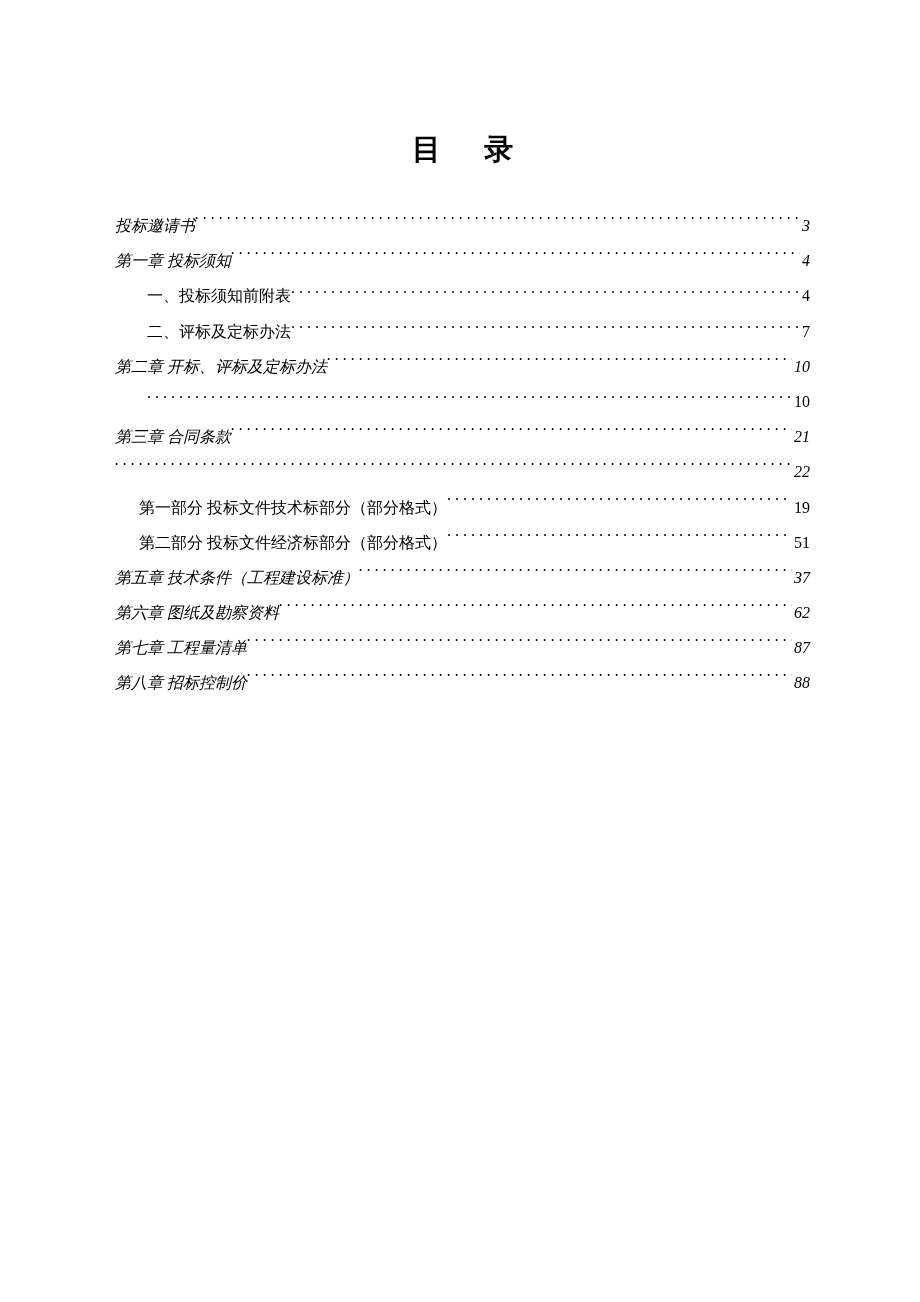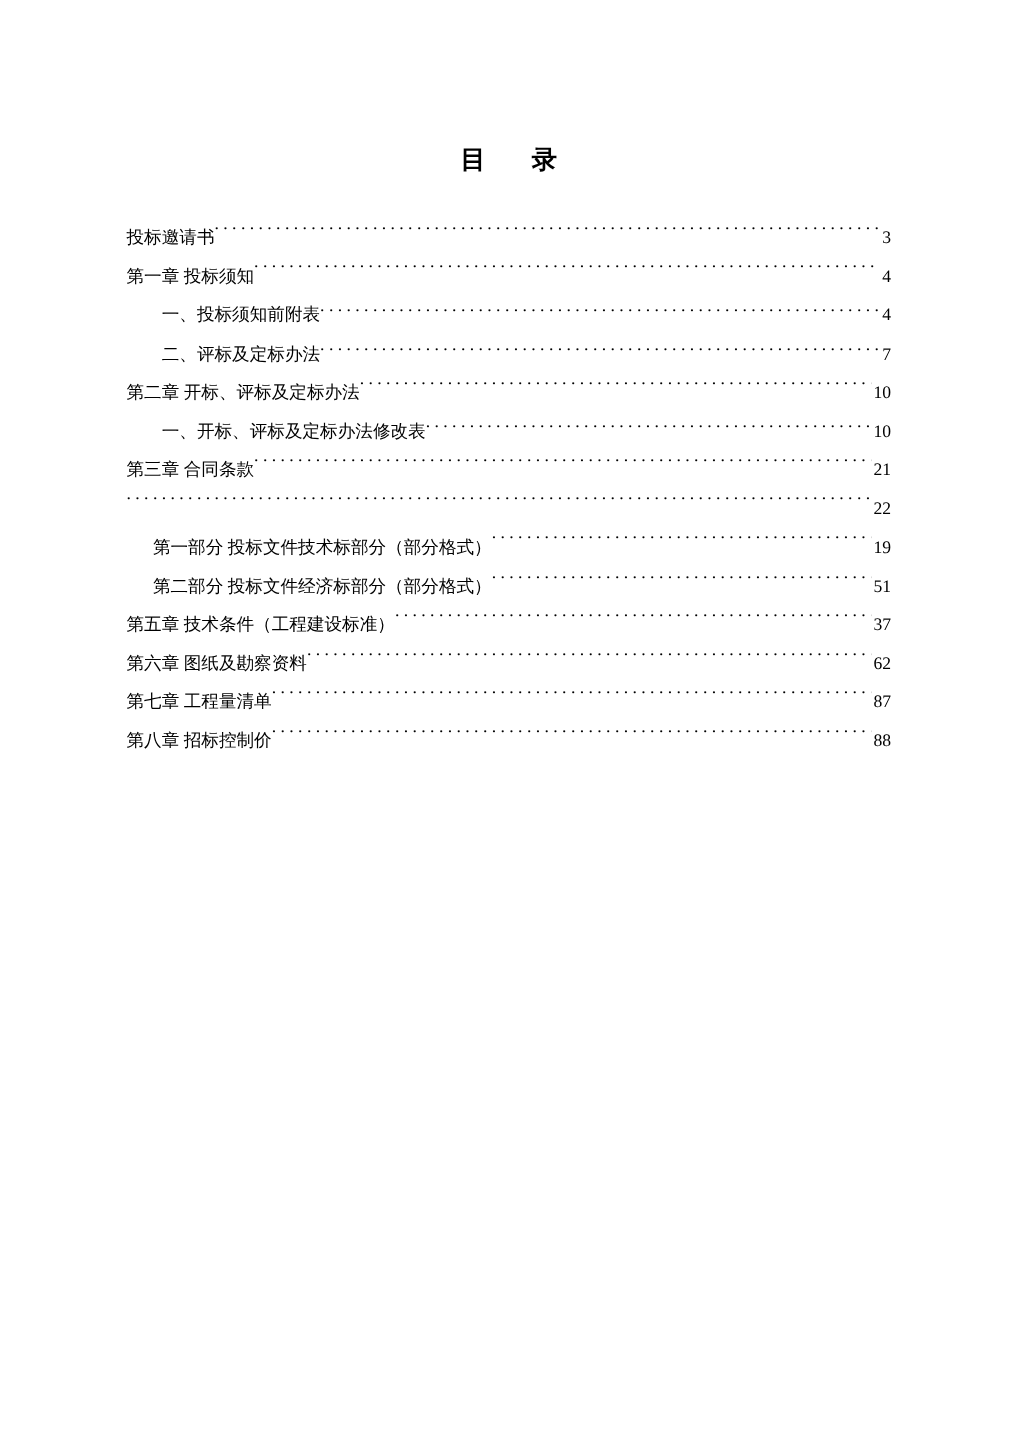--- a/index.html
+++ b/index.html
@@ -10,37 +10,37 @@
     body {
       background: #ffffff;
       font-family: "SimSun", "宋体", serif;
       width: 920px;
       height: 1302px;
       padding: 130px 110px 0 115px;
       color: #000000;
     }
     .title {
       text-align: center;
-      font-size: 23px;
+      font-size: 29px;
       font-weight: bold;
       letter-spacing: 18px;
       margin-bottom: 38px;
       padding-left: 18px;
     }
     .toc-container {
       width: 100%;
     }
     .toc-entry {
       display: flex;
       align-items: baseline;
       font-size: 16px;
       line-height: 2.2;
       white-space: nowrap;
     }
-    .indent-0 { padding-left: 0; }
+    .indent-0 { padding-left: 0; font-style: italic; }
     .indent-1 { padding-left: 32px; align-items: center; }
     .indent-part { padding-left: 24px; }
     .toc-label {
       flex-shrink: 0;
     }
     .toc-leader {
       flex: 1;
       overflow: hidden;
       position: relative;
       height: 1.1em;
@@ -83,21 +83,20 @@
       <span class="toc-label">二、评标及定标办法</span>
       <span class="toc-leader"></span>
       <span class="toc-page">7</span>
     </div>
     <div class="toc-entry indent-0">
       <span class="toc-label">第二章  开标、评标及定标办法</span>
       <span class="toc-leader"></span>
       <span class="toc-page">10</span>
     </div>
     <div class="toc-entry indent-1">
-      <span class="toc-label">一、开标、评标及定标办法修改表</span>
       <span class="toc-leader"></span>
       <span class="toc-page">10</span>
     </div>
     <div class="toc-entry indent-0">
       <span class="toc-label">第三章  合同条款</span>
       <span class="toc-leader"></span>
       <span class="toc-page">21</span>
     </div>
     <div class="toc-entry indent-0">
       <span class="toc-leader"></span>

